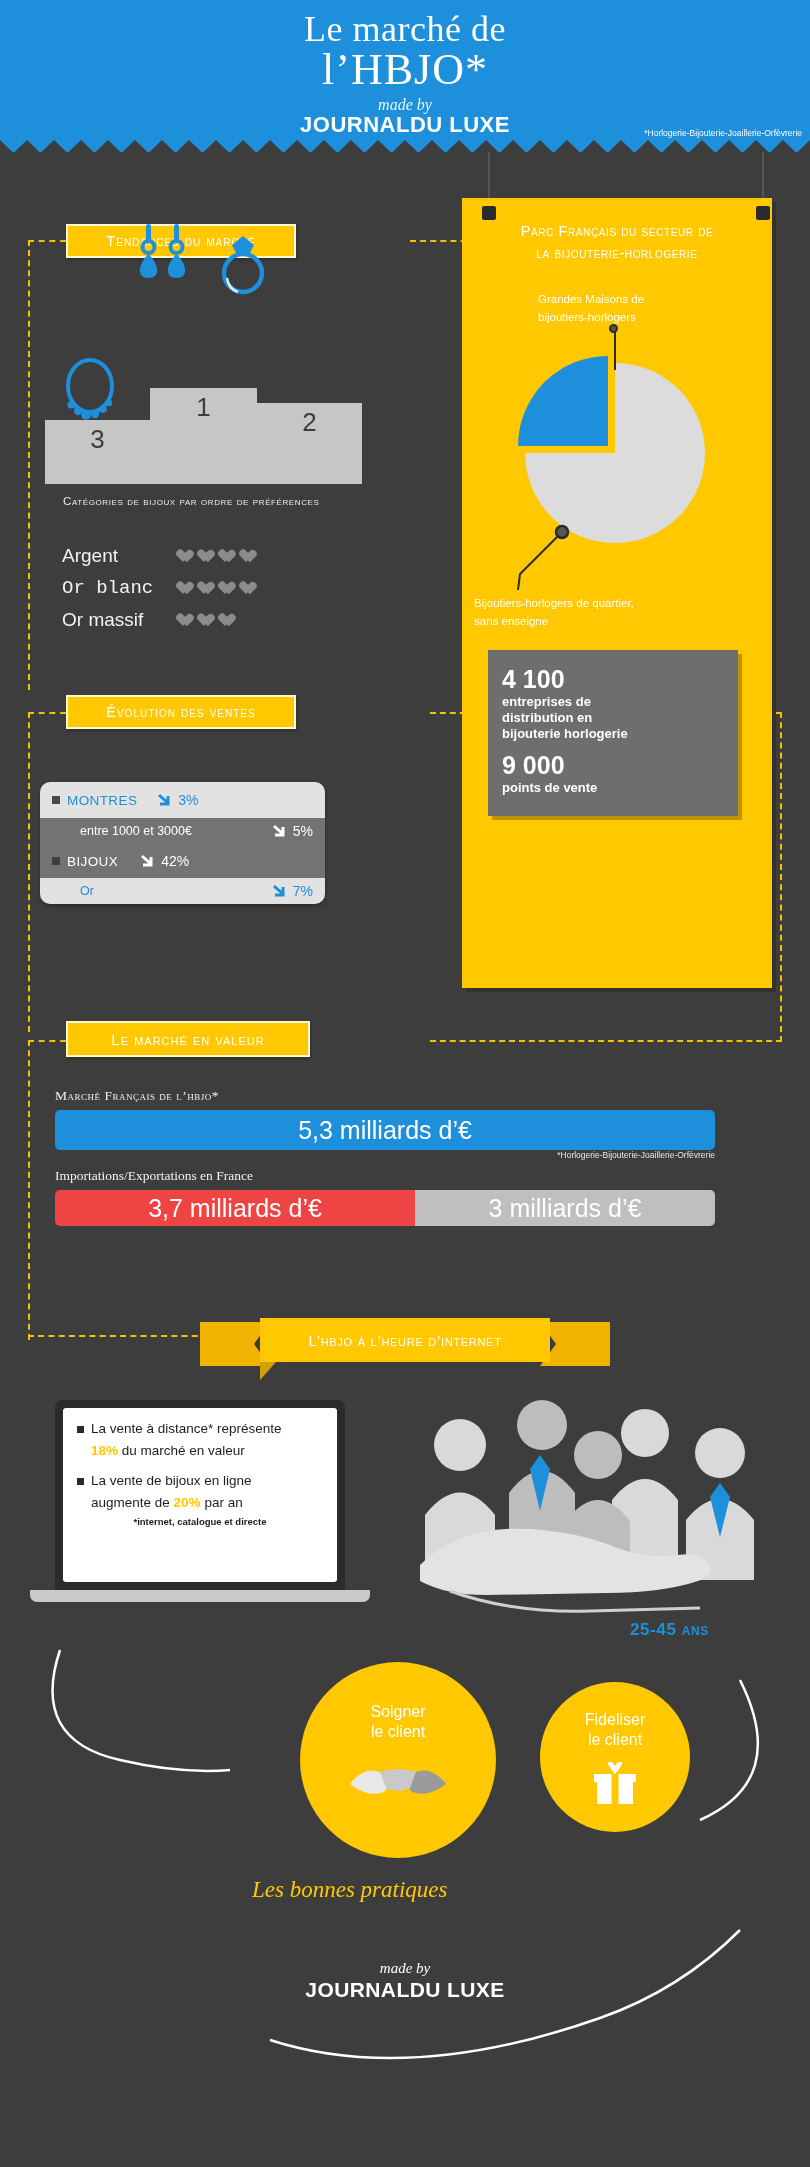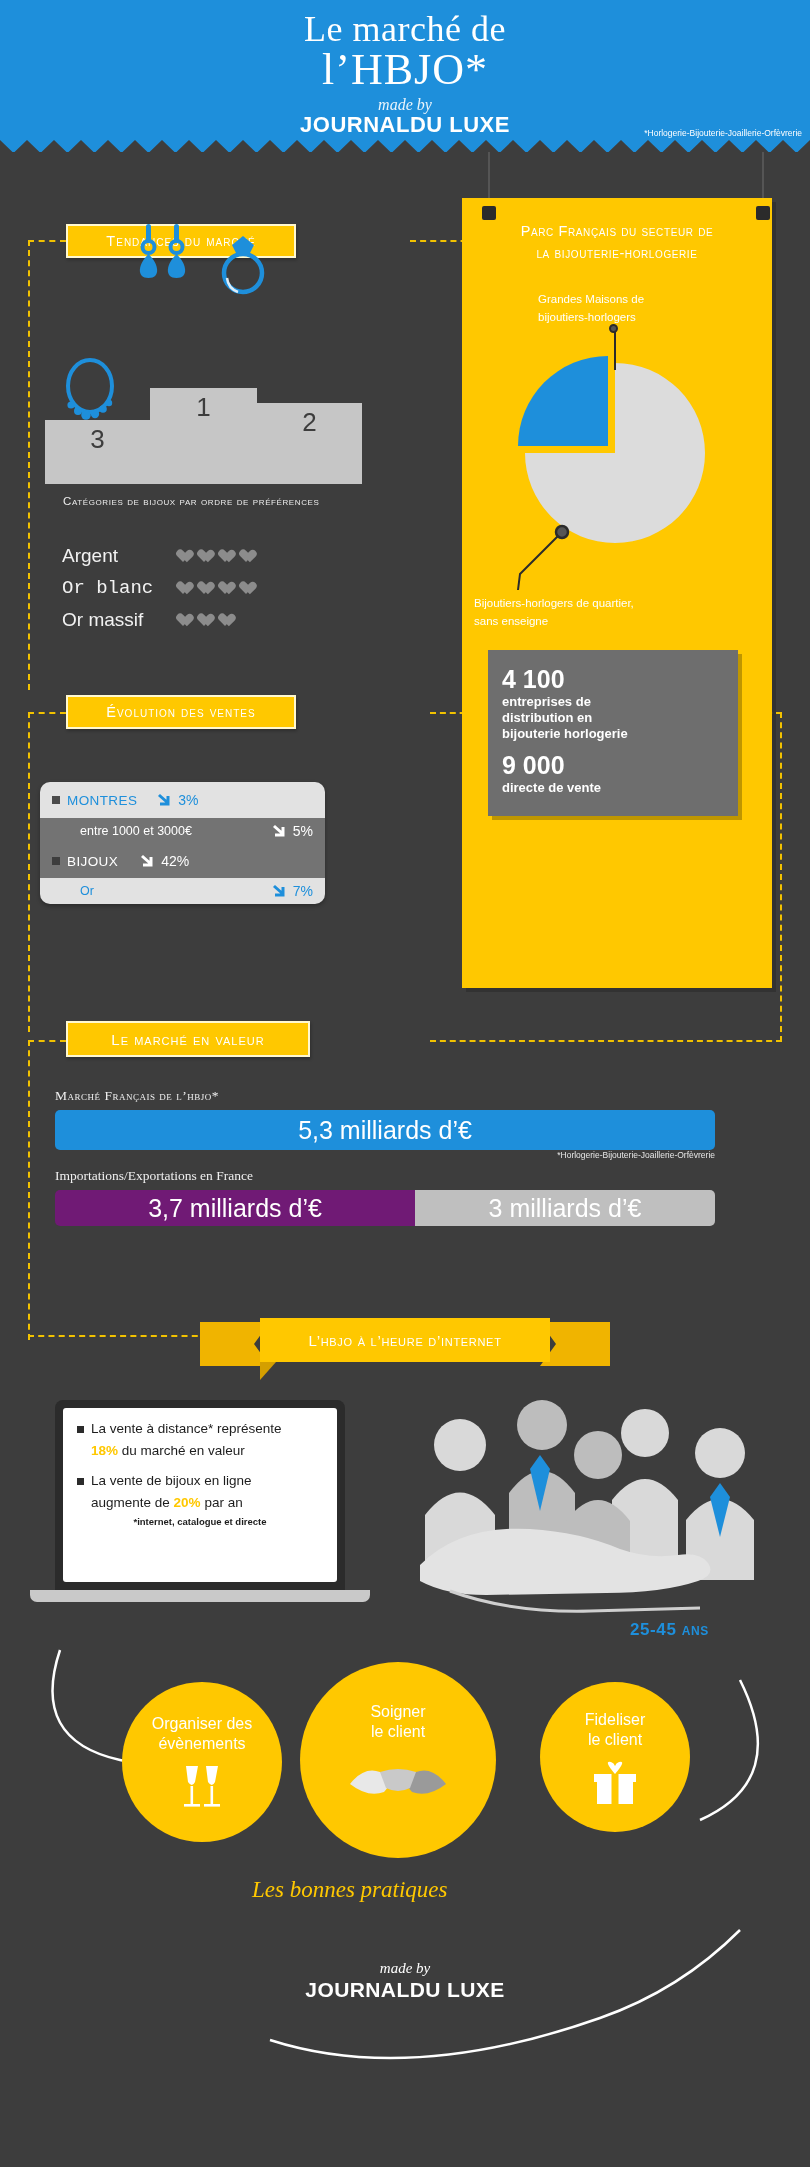--- a/index.html
+++ b/index.html
@@ -305,21 +305,21 @@
 
     <div class="pie-note" style="left:12px; top:398px;">Bijoutiers-horlogers de quartier,</div>
     <div class="pie-note" style="left:12px; top:416px;">sans enseigne</div>
 
     <div class="stat-box" style="left:26px; top:452px; width:250px; height:166px;">
       <div class="stat-num">4 100</div>
       <div class="stat-lbl">entreprises de</div>
       <div class="stat-lbl">distribution en</div>
       <div class="stat-lbl">bijouterie horlogerie</div>
       <div class="stat-num" style="margin-top:10px;">9 000</div>
-      <div class="stat-lbl">directe de vente</div>
+      <div class="stat-lbl">points de vente</div>
     </div>
   </div>
   <div class="pin" style="left:482px; top:206px;"></div>
   <div class="pin" style="left:756px; top:206px;"></div>
 
   <div class="sec-label" style="left:66px; top:695px; width:230px; height:34px; font-size:14.5px;">
     <span>Évolution des ventes</span>
   </div>
 
   <div class="sales-card" style="left:40px; top:782px; width:285px;">
@@ -368,21 +368,21 @@
     <span>Le marché en valeur</span>
   </div>
 
   <div class="val-label" style="left:55px; top:1088px; font-size:13.5px; font-variant:small-caps; letter-spacing:.5px;">Marché Français de l’hbjo*</div>
   <div class="val-bar" style="left:55px; top:1110px; width:660px; height:40px; background:#1e8fdb;">
     <span>5,3 milliards d’€</span>
   </div>
   <div style="position:absolute; left:400px; top:1150px; width:315px; text-align:right; font-size:8.5px; color:#e8e8e8;">*Horlogerie-Bijouterie-Joaillerie-Orfèvrerie</div>
 
   <div class="val-label" style="left:55px; top:1168px; font-size:13.5px;">Importations/Exportations en France</div>
-  <div class="val-bar" style="left:55px; top:1190px; width:360px; height:36px; background:#701a75; border-radius:5px 0 0 5px;">
+  <div class="val-bar" style="left:55px; top:1190px; width:360px; height:36px; background:#ef4444; border-radius:5px 0 0 5px;">
     <span>3,7 milliards d’€</span>
   </div>
   <div class="val-bar" style="left:415px; top:1190px; width:300px; height:36px; background:#bfbfbf; border-radius:0 5px 5px 0;">
     <span>3 milliards d’€</span>
   </div>
 
   <svg style="position:absolute; left:200px; top:1318px;" width="410" height="68">
     <polygon points="0,4 70,4 54,26 70,48 0,48" fill="#f0b400"></polygon>
     <polygon points="410,4 340,4 356,26 340,48 410,48" fill="#f0b400"></polygon>
     <rect x="60" y="0" width="290" height="44" fill="#ffc800"></rect>
@@ -441,32 +441,20 @@
   <div class="laptop-base" style="left:30px; top:1590px; width:340px; height:12px;"></div>
 
   <div class="age-badge" style="left:630px; top:1620px;">25-45 ans</div>
 
   <svg style="position:absolute; left:0; top:1640px;" width="810" height="430">
     <path d="M60 10 q-30 90 60 110 q60 14 110 10" fill="none" stroke="#fff" stroke-width="2.5"></path>
     <path d="M740 40 q50 100 -40 140" fill="none" stroke="#fff" stroke-width="2.5"></path>
     <path d="M270 400 q140 45 330 -22 q80 -28 140 -88" fill="none" stroke="#fff" stroke-width="2.5"></path>
   </svg>
 
-  <div class="circle" style="left:122px; top:1682px; width:160px; height:160px; justify-content:flex-start; padding-top:32px;">
-    <div class="ctext">Organiser des</div>
-    <div class="ctext">évènements</div>
-    <svg width="56" height="46" viewBox="0 0 56 46" style="margin-top:10px;">
-      <path d="M12 2 L24 2 L21 18 Q18 24 14 18 Z" fill="#fff"></path>
-      <rect x="16.5" y="22" width="2.6" height="18" fill="#fff"></rect>
-      <rect x="10" y="40" width="16" height="2.6" fill="#fff"></rect>
-      <path d="M32 2 L44 2 L41 18 Q38 24 34 18 Z" fill="#fff"></path>
-      <rect x="36.5" y="22" width="2.6" height="18" fill="#fff"></rect>
-      <rect x="30" y="40" width="16" height="2.6" fill="#fff"></rect>
-    </svg>
-  </div>
 
   <div class="circle" style="left:300px; top:1662px; width:196px; height:196px; justify-content:flex-start; padding-top:40px;">
     <div class="ctext">Soigner</div>
     <div class="ctext">le client</div>
     <svg width="100" height="54" viewBox="0 0 100 54" style="margin-top:12px;">
       <path d="M2 30 q14 -18 30 -12 l14 8 -10 12 q-16 6 -34 -8 Z" fill="#e8e8e8"></path>
       <path d="M98 30 q-14 -18 -30 -12 l-14 8 10 12 q16 6 34 -8 Z" fill="#9a9a9a"></path>
       <path d="M32 18 q18 -6 36 0 l-6 16 q-12 6 -24 0 Z" fill="#c9c9c9"></path>
     </svg>
   </div>

